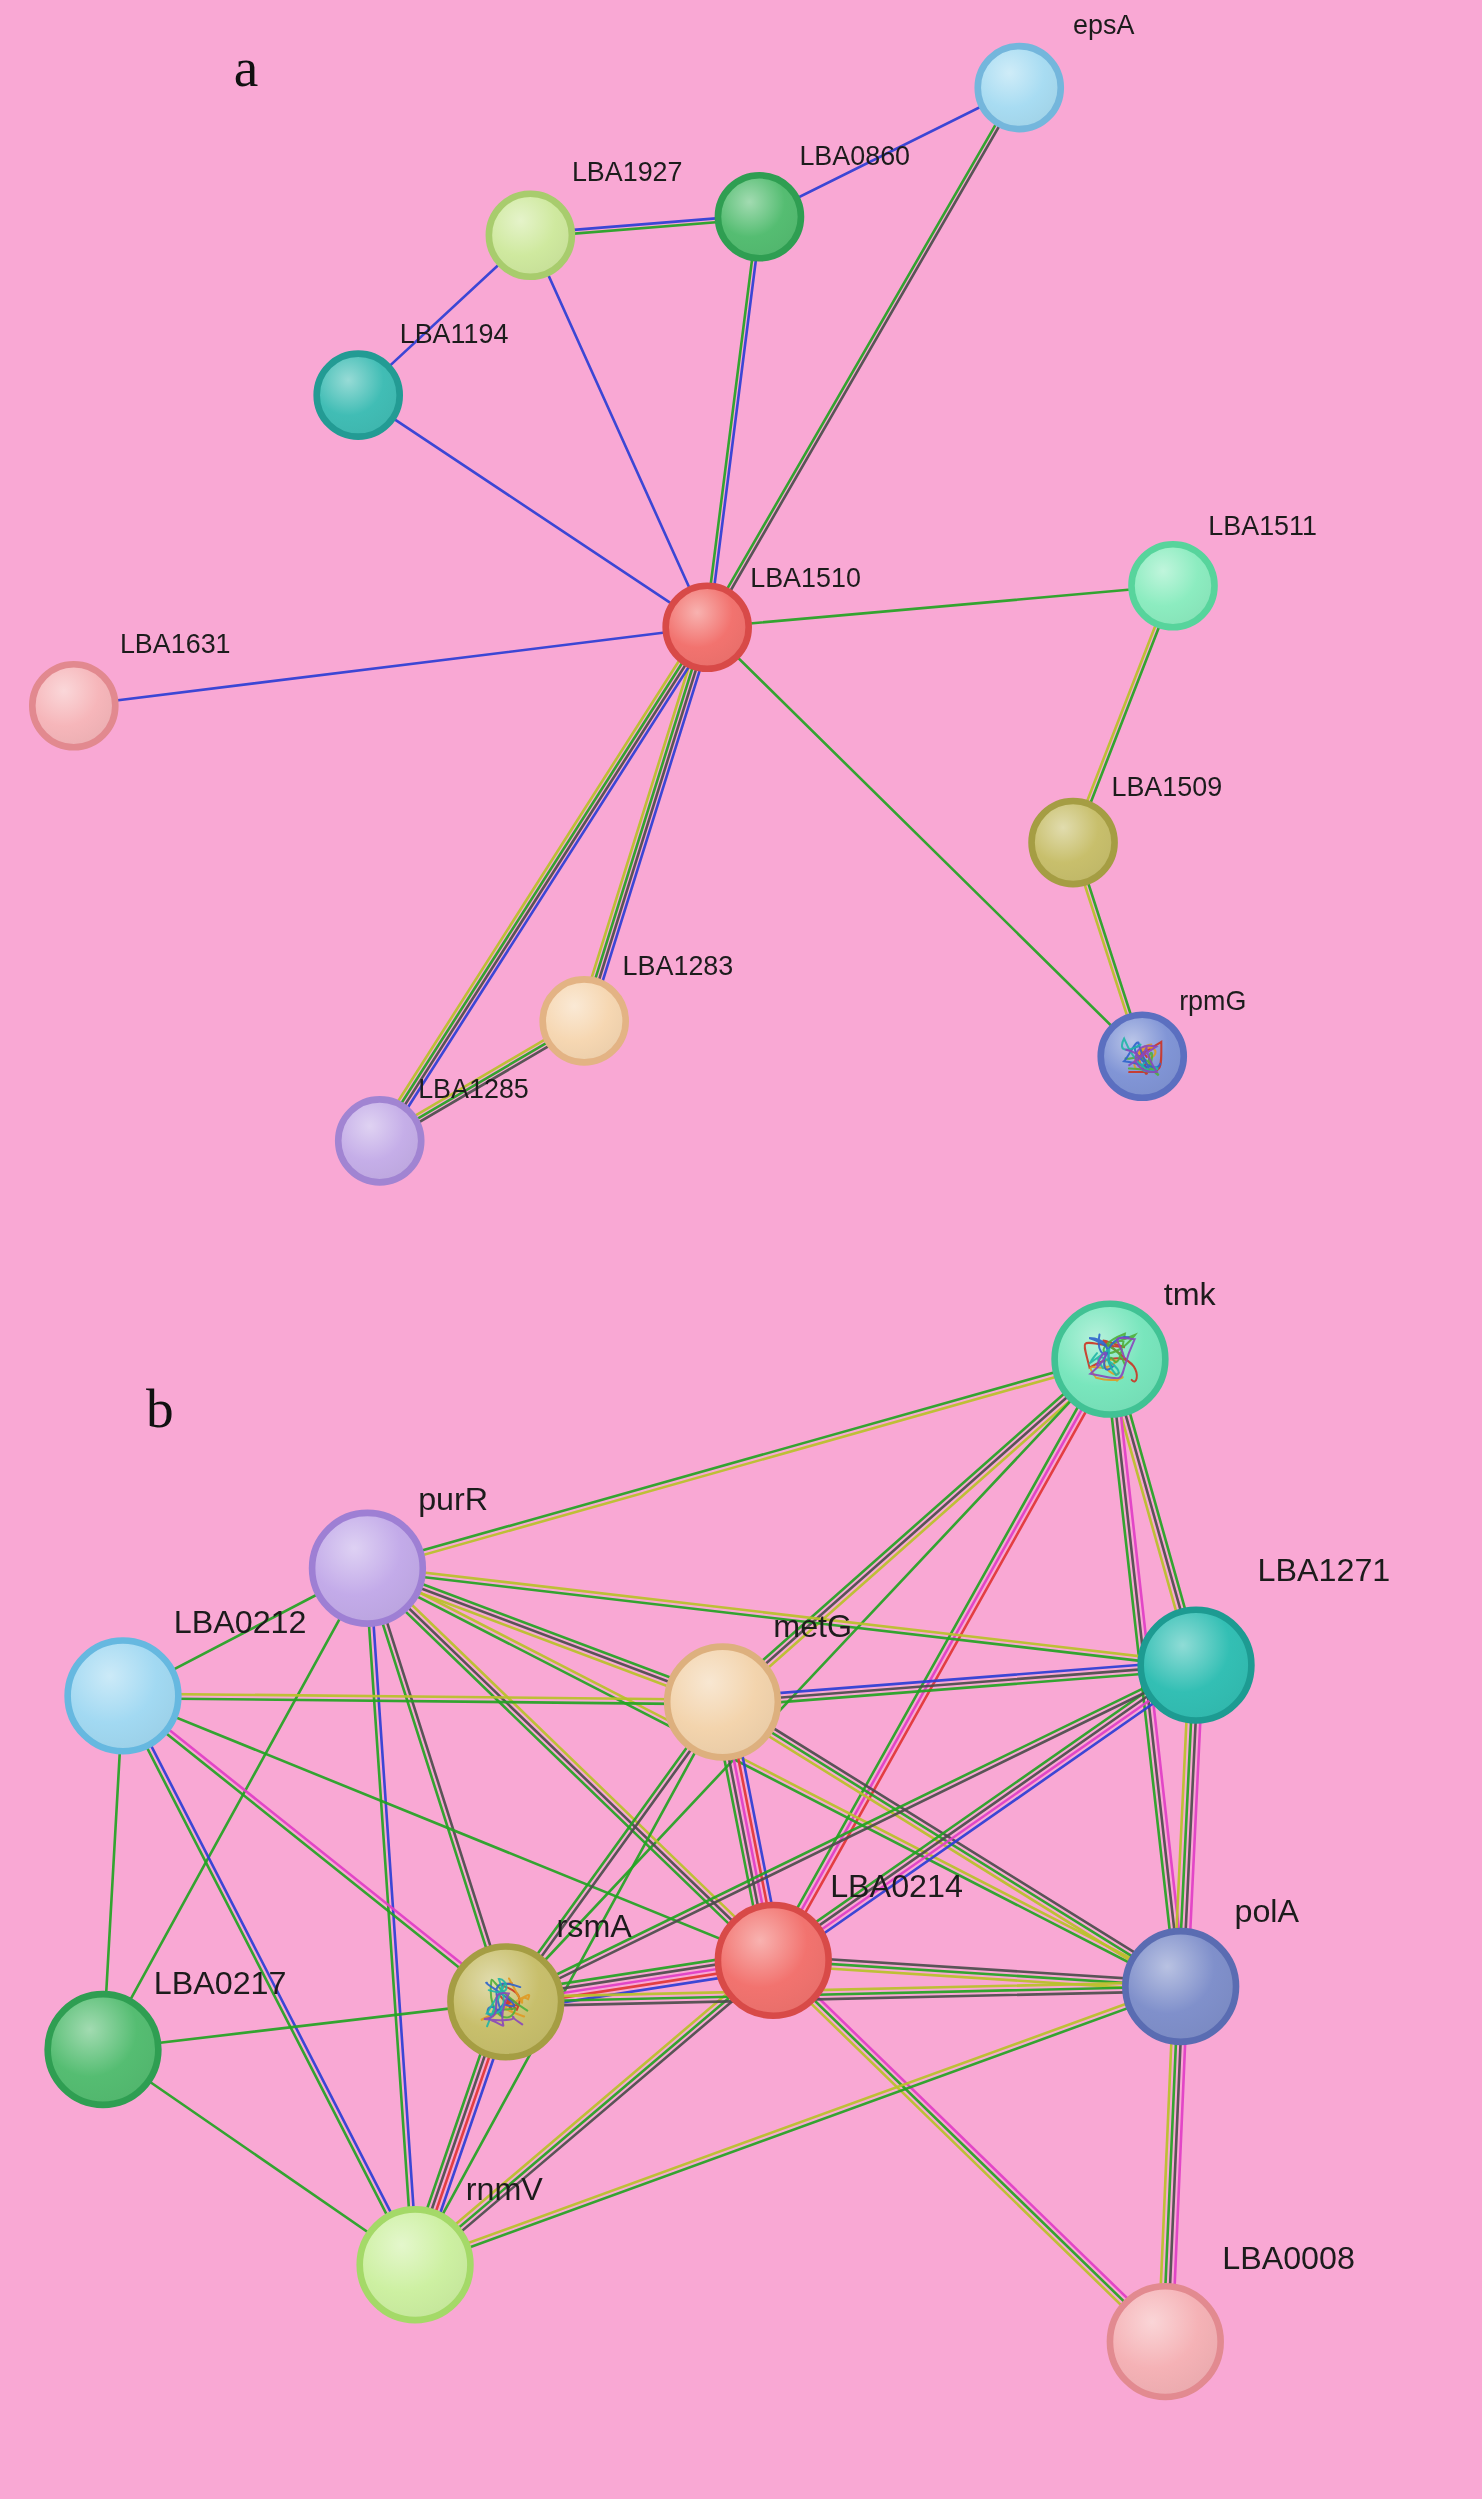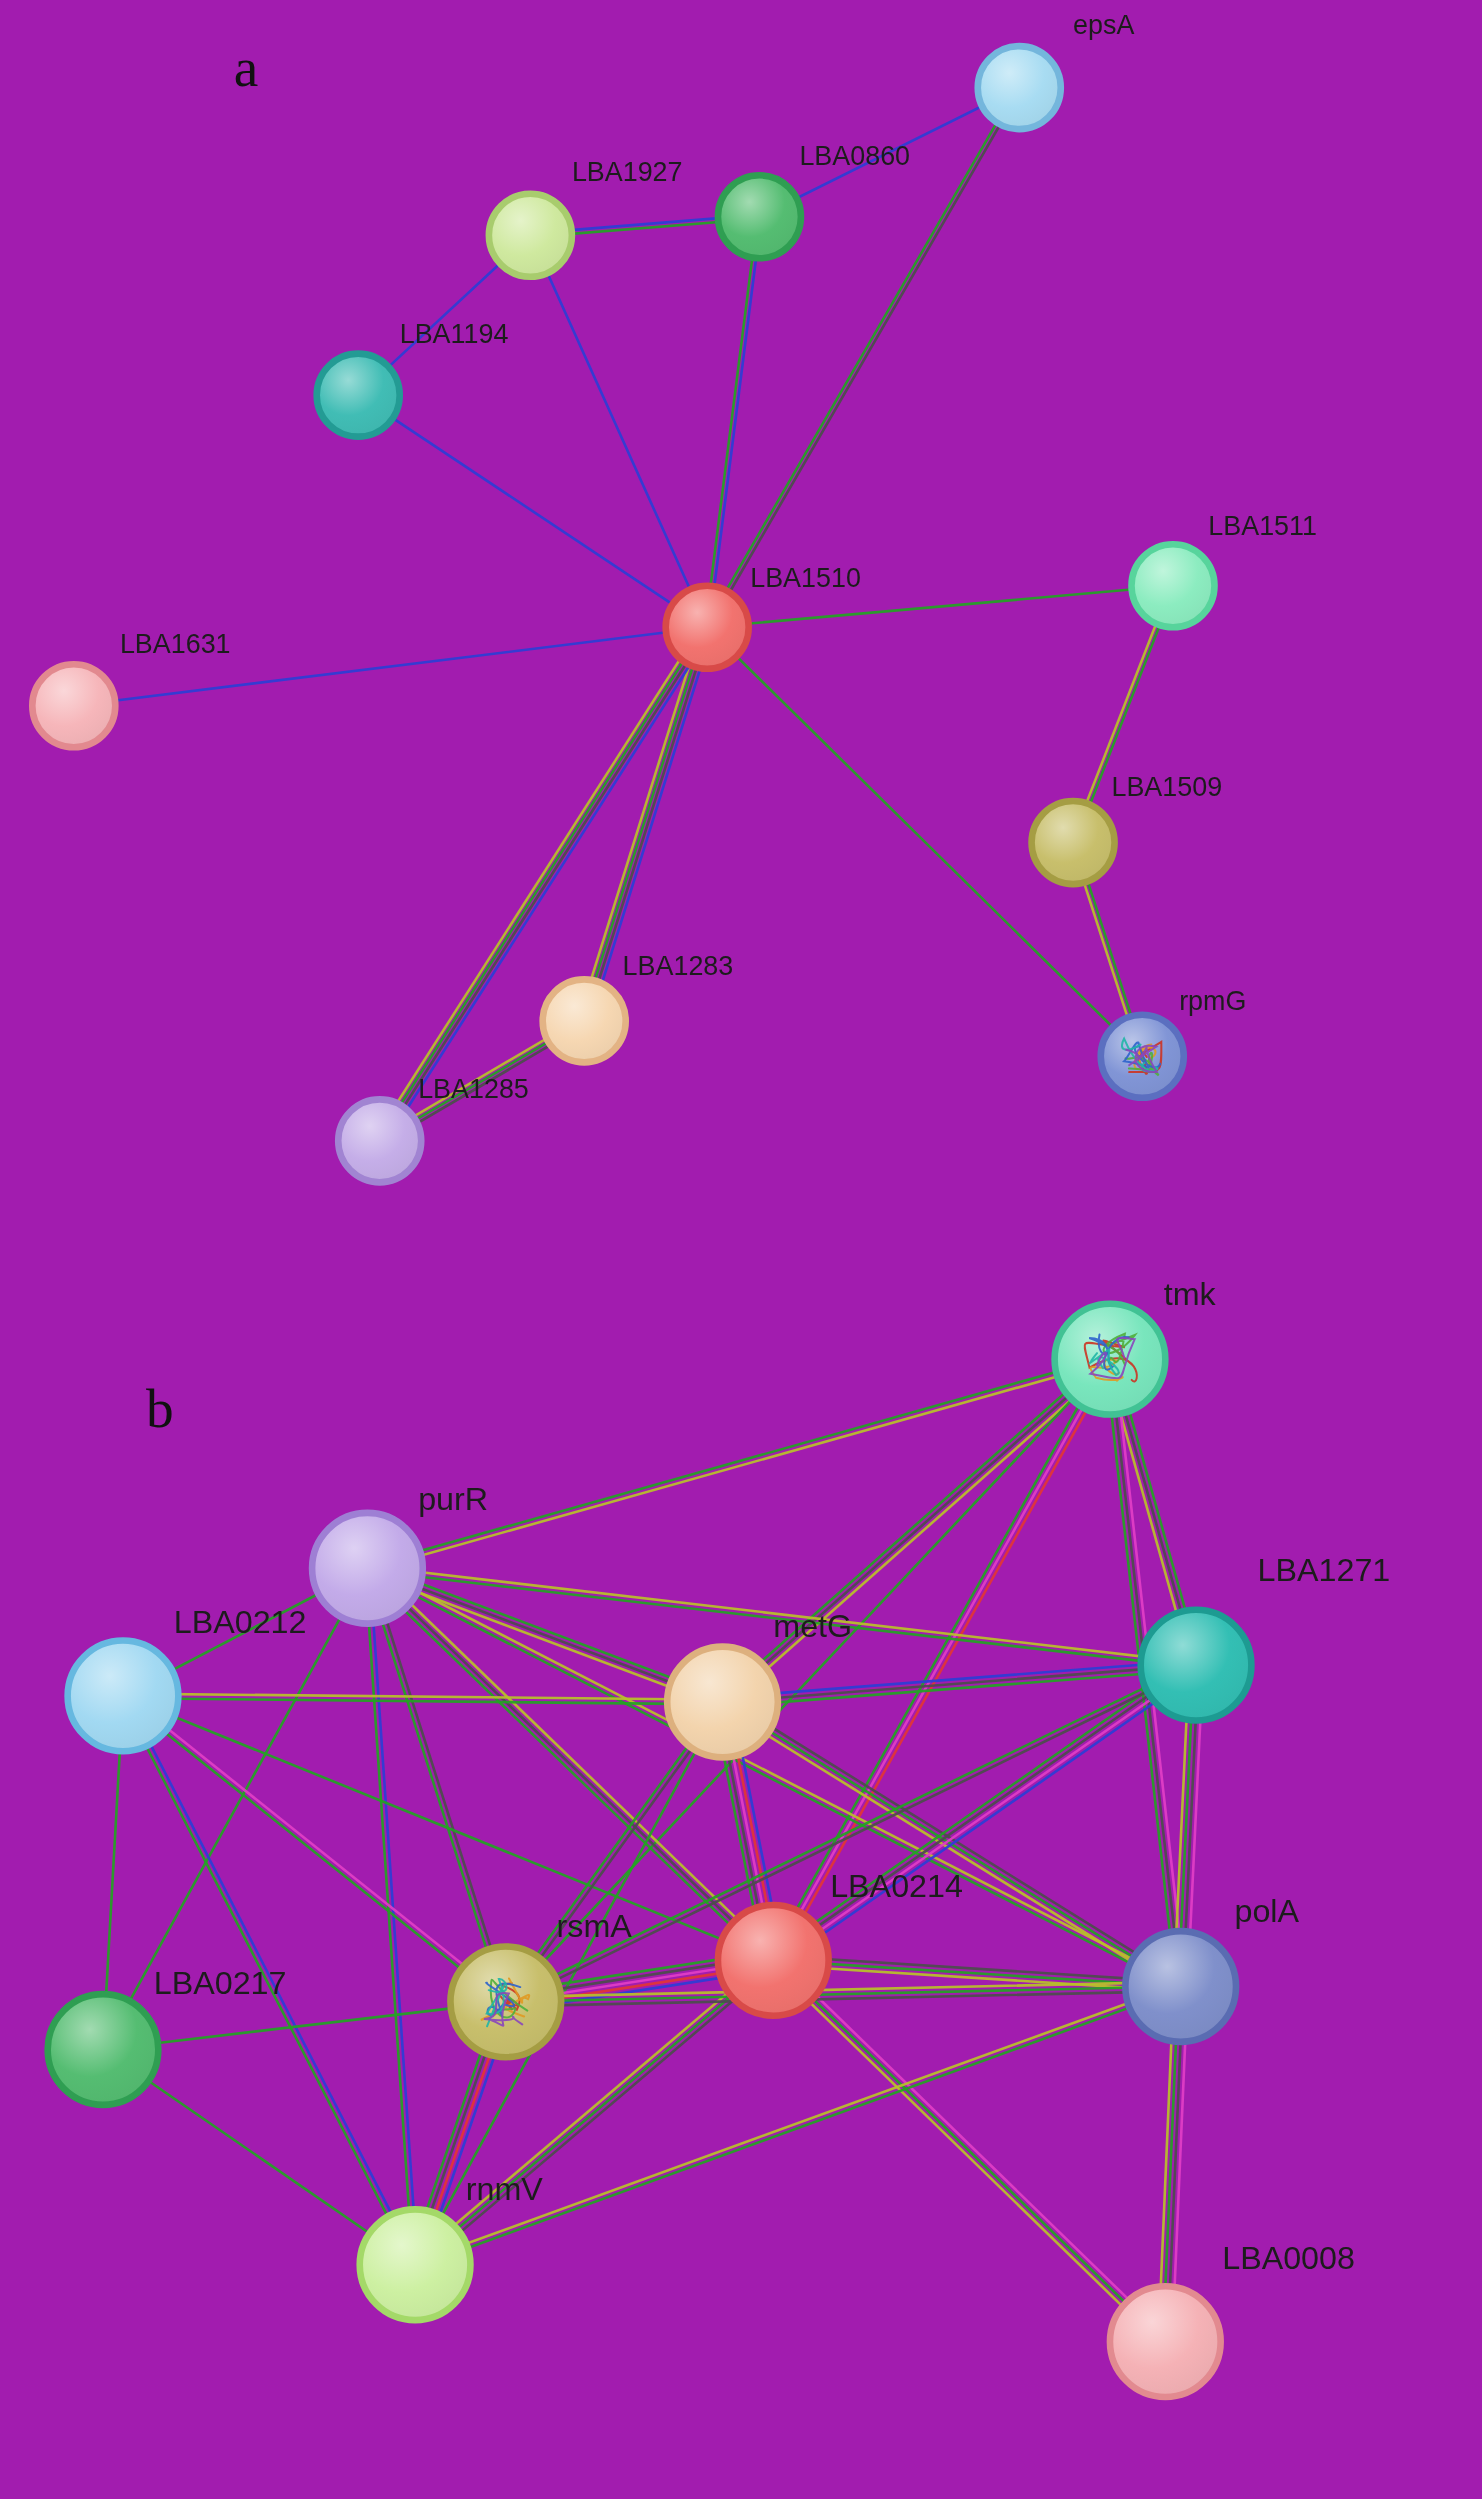--- a/index.html
+++ b/index.html
@@ -1,16 +1,16 @@
 <!DOCTYPE html>
 <html style="font-size:8.2px"><head>
 <meta charset="utf-8">
 <style>
   html,body{margin:0;padding:0;background:#ffffff;}
-  .figure{position:relative;width:1482px;height:2500px;background:#a21caf;overflow:hidden;}
+  .figure{position:relative;width:1482px;height:2500px;background:#f9a8d4;overflow:hidden;}
   svg{display:block;width:100%;height:100%;}
   svg text{font-family:"Liberation Sans", sans-serif;}
   svg text.panel-letter{font-family:"Liberation Serif", serif;}
 </style>
 </head>
 <body>
 
 <div class="figure">
   <svg id="net-svg" viewBox="0 0 964 1626" preserveAspectRatio="none" xmlns="http://www.w3.org/2000/svg">
       <defs>

